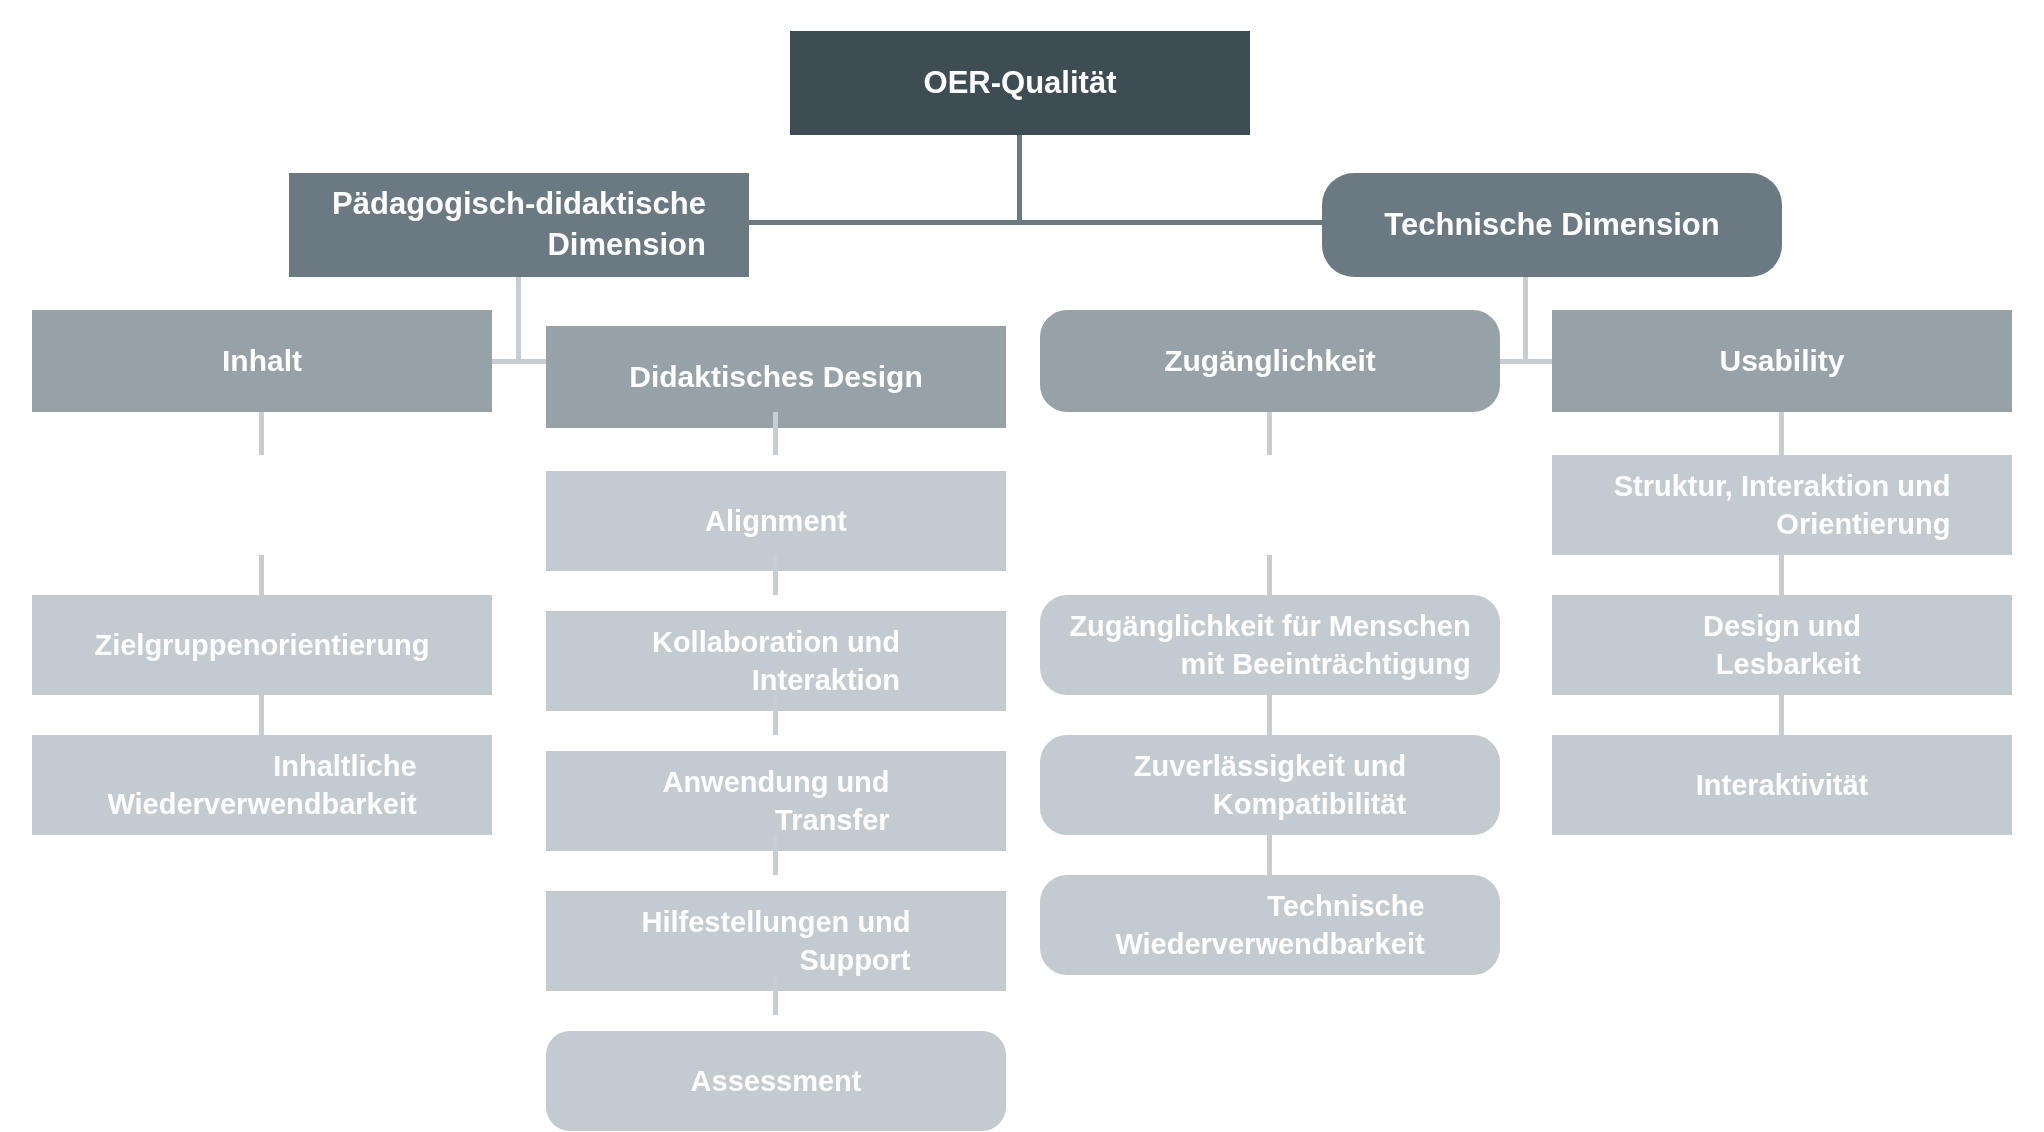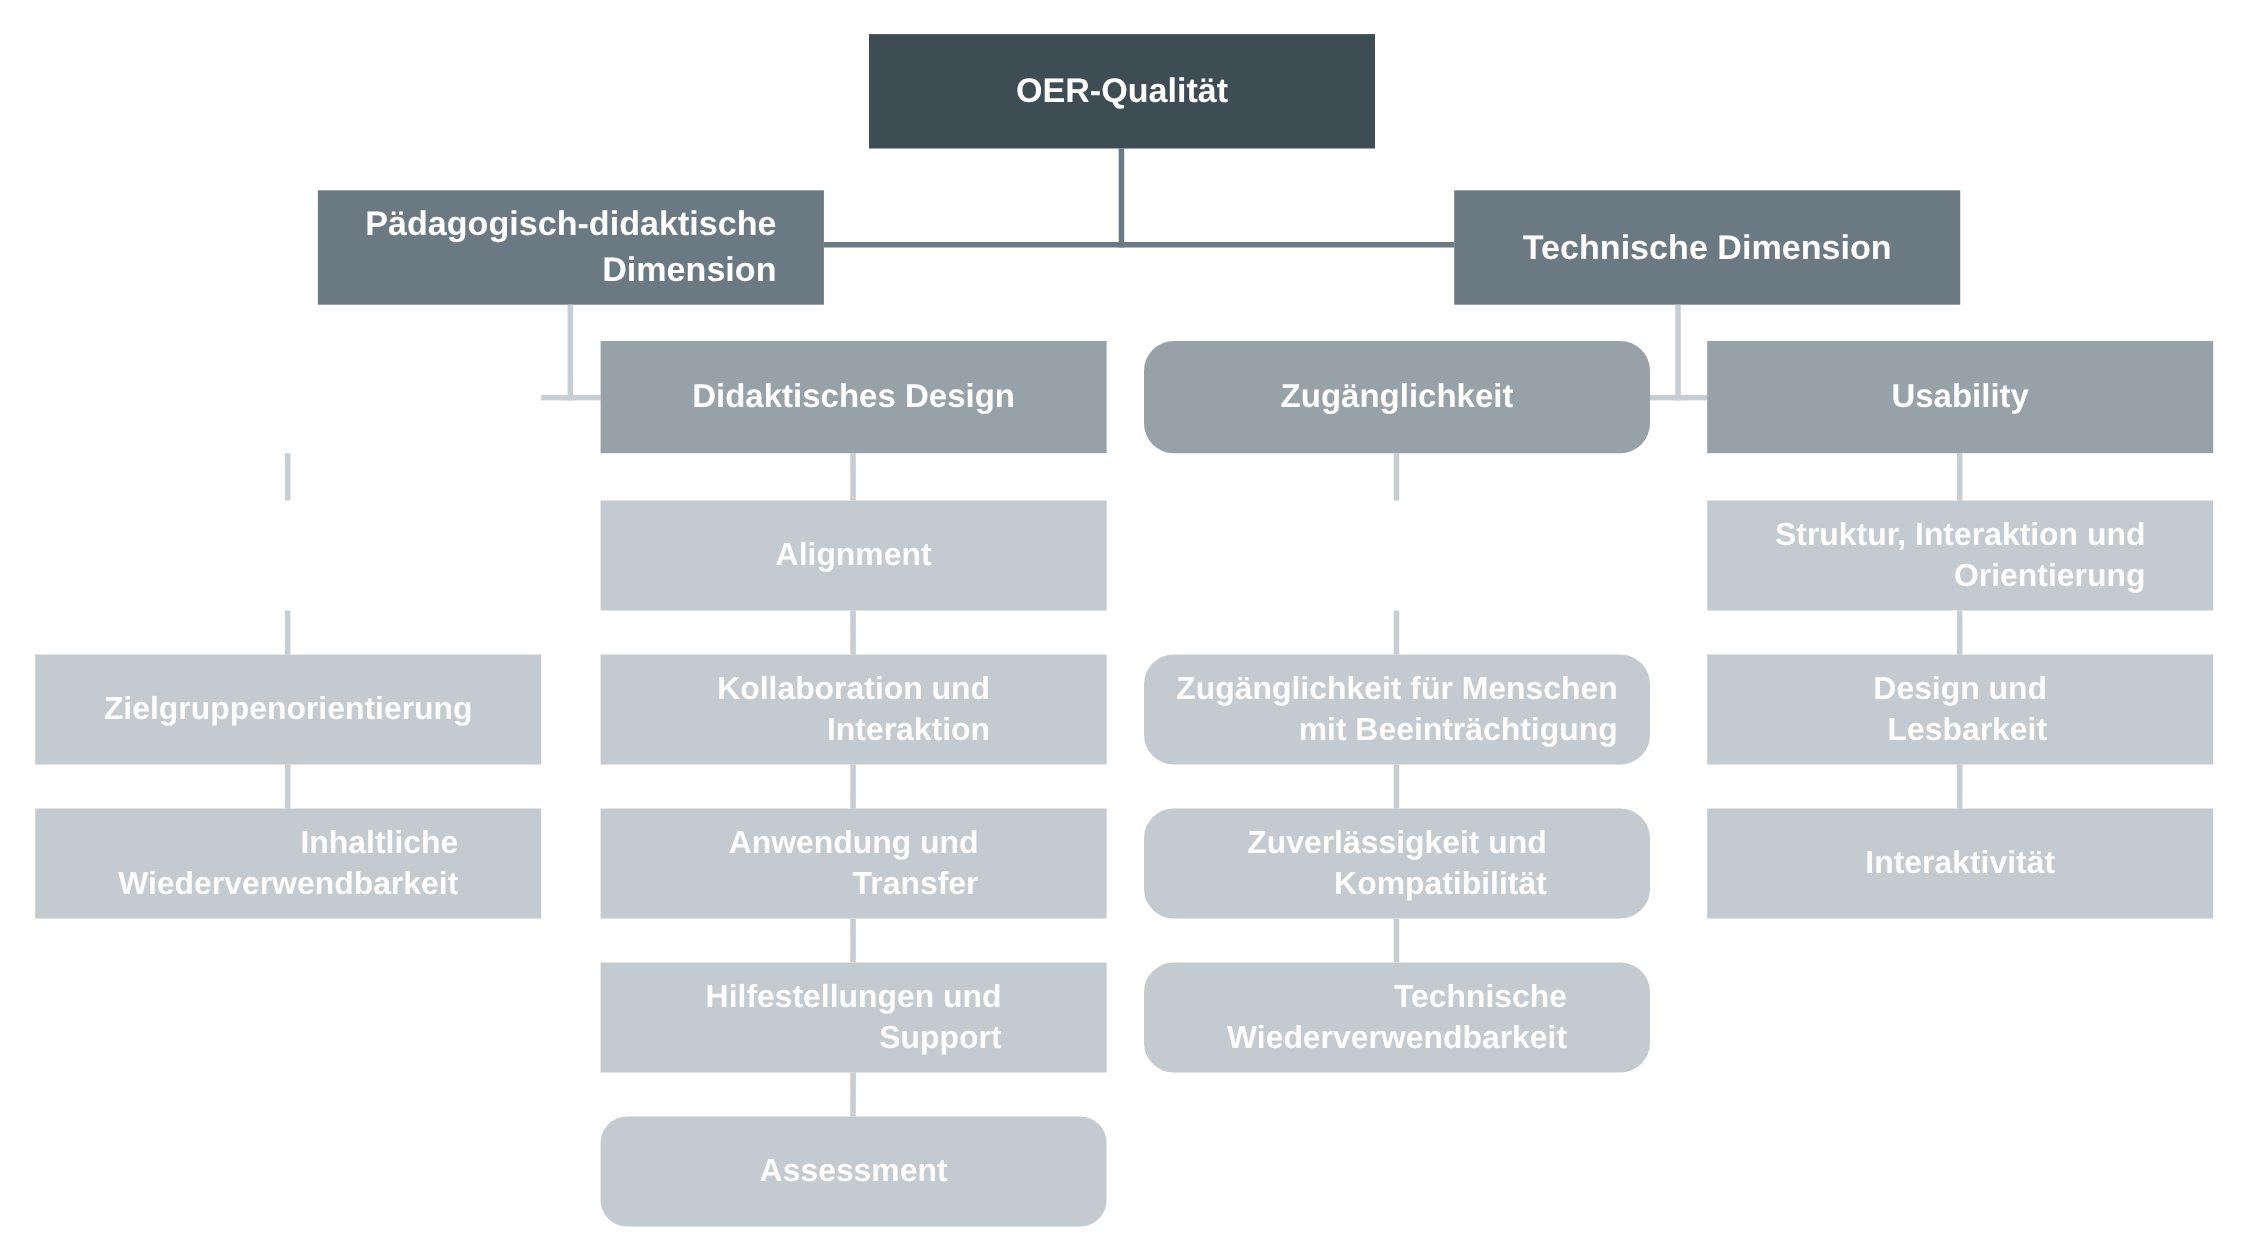--- a/index.html
+++ b/index.html
@@ -25,25 +25,25 @@
     display:flex;align-items:center;justify-content:center;
     text-align:right;
     color:var(--text);
     font-weight:bold;
     padding:0 14px;
   }
   .box .lbl{white-space:pre-line;line-height:1.32;}
   .l1{background:var(--level1);left:790px;top:31px;width:460px;height:104px;font-size:31px;}
   .l2{background:var(--level2);top:173px;width:460px;height:104px;font-size:31px;}
   .dim-paed{left:289px;}
-  .dim-tech{left:1322px;}
+  .dim-tech{left:1322px;border-radius:32px;}
   .l3{background:var(--level3);top:310px;width:460px;height:102px;font-size:30px;}
   .l4{background:var(--level4);width:460px;height:100px;font-size:29px;}
   .colx-0{left:32px;}
-  .colx-1{left:546px;}
+  .colx-1{left:546px;margin-top:16px;}
   .colx-2{left:1040px;border-radius:27px;}
   .colx-3{left:1552px;}
   .rowy-0{top:455px;}
   .rowy-1{top:595px;}
   .rowy-2{top:735px;}
   .rowy-3{top:875px;}
   .rowy-4{top:1015px;border-radius:24px;}
   .conn{position:absolute;}
   .dark{background:var(--connectorDark);}
   .light{background:var(--connectorLight);}
@@ -81,20 +81,23 @@
   </div>
   <div class="box l2 dim-tech">
     <span class="lbl">Technische Dimension</span>
   </div>
 
   <div class="conn light conn-paed-v"></div>
   <div class="conn light conn-paed-h"></div>
   <div class="conn light conn-tech-v"></div>
   <div class="conn light conn-tech-h"></div>
 
+  <div class="box l3 colx-0">
+    <span class="lbl">Inhalt</span>
+  </div>
   <div class="box l3 colx-1">
     <span class="lbl">Didaktisches Design</span>
   </div>
   <div class="box l3 colx-2">
     <span class="lbl">Zugänglichkeit</span>
   </div>
   <div class="box l3 colx-3">
     <span class="lbl">Usability</span>
   </div>
 

